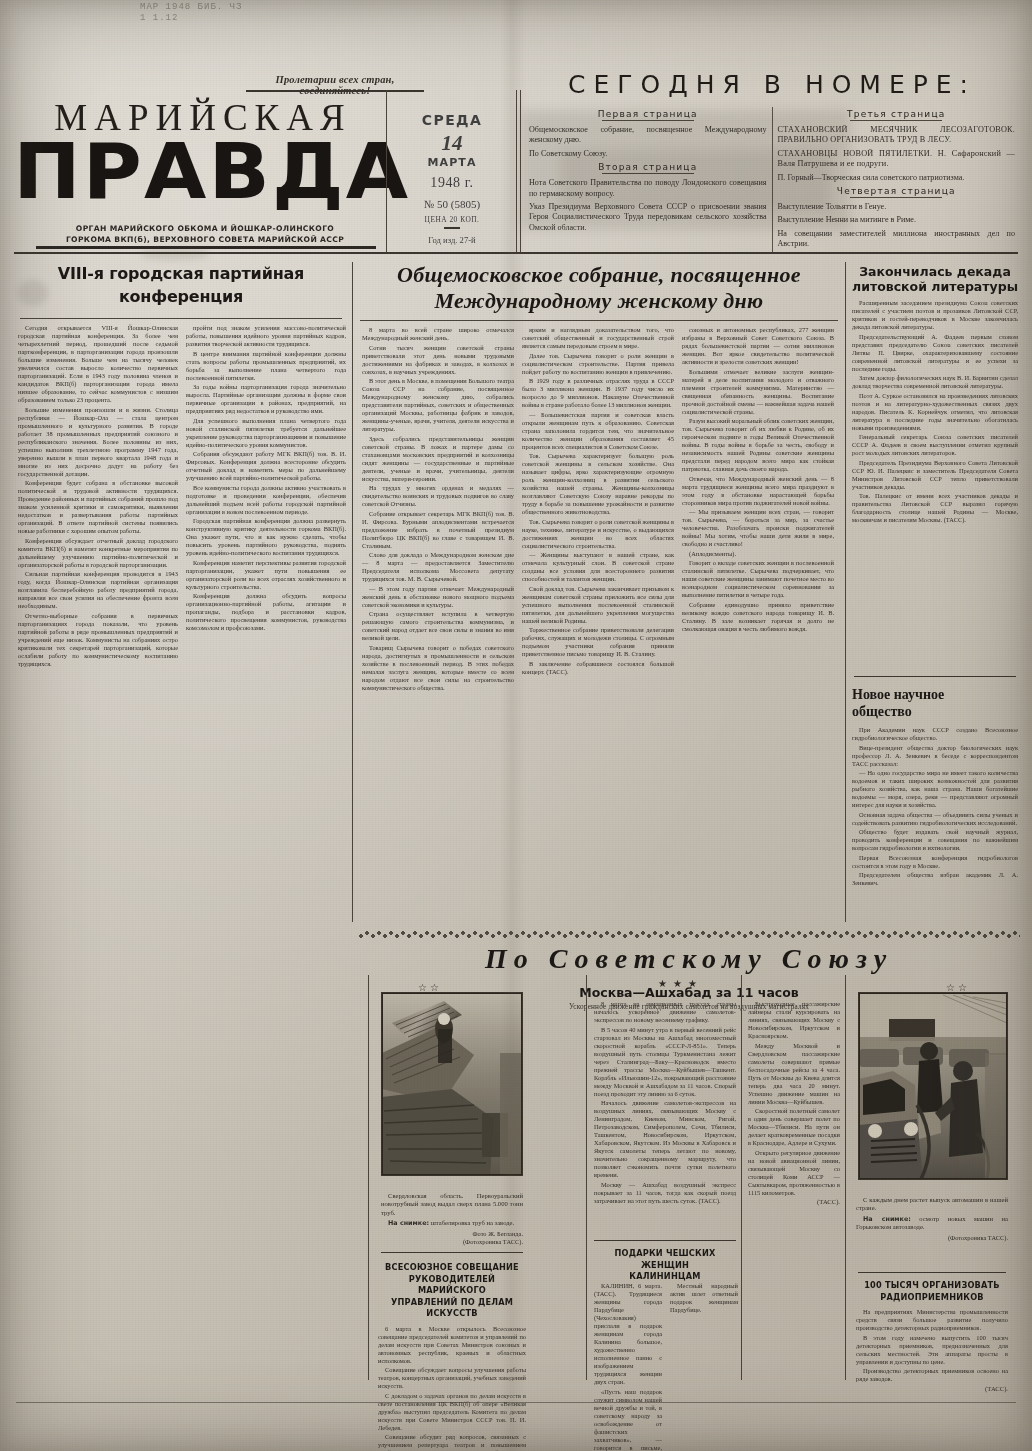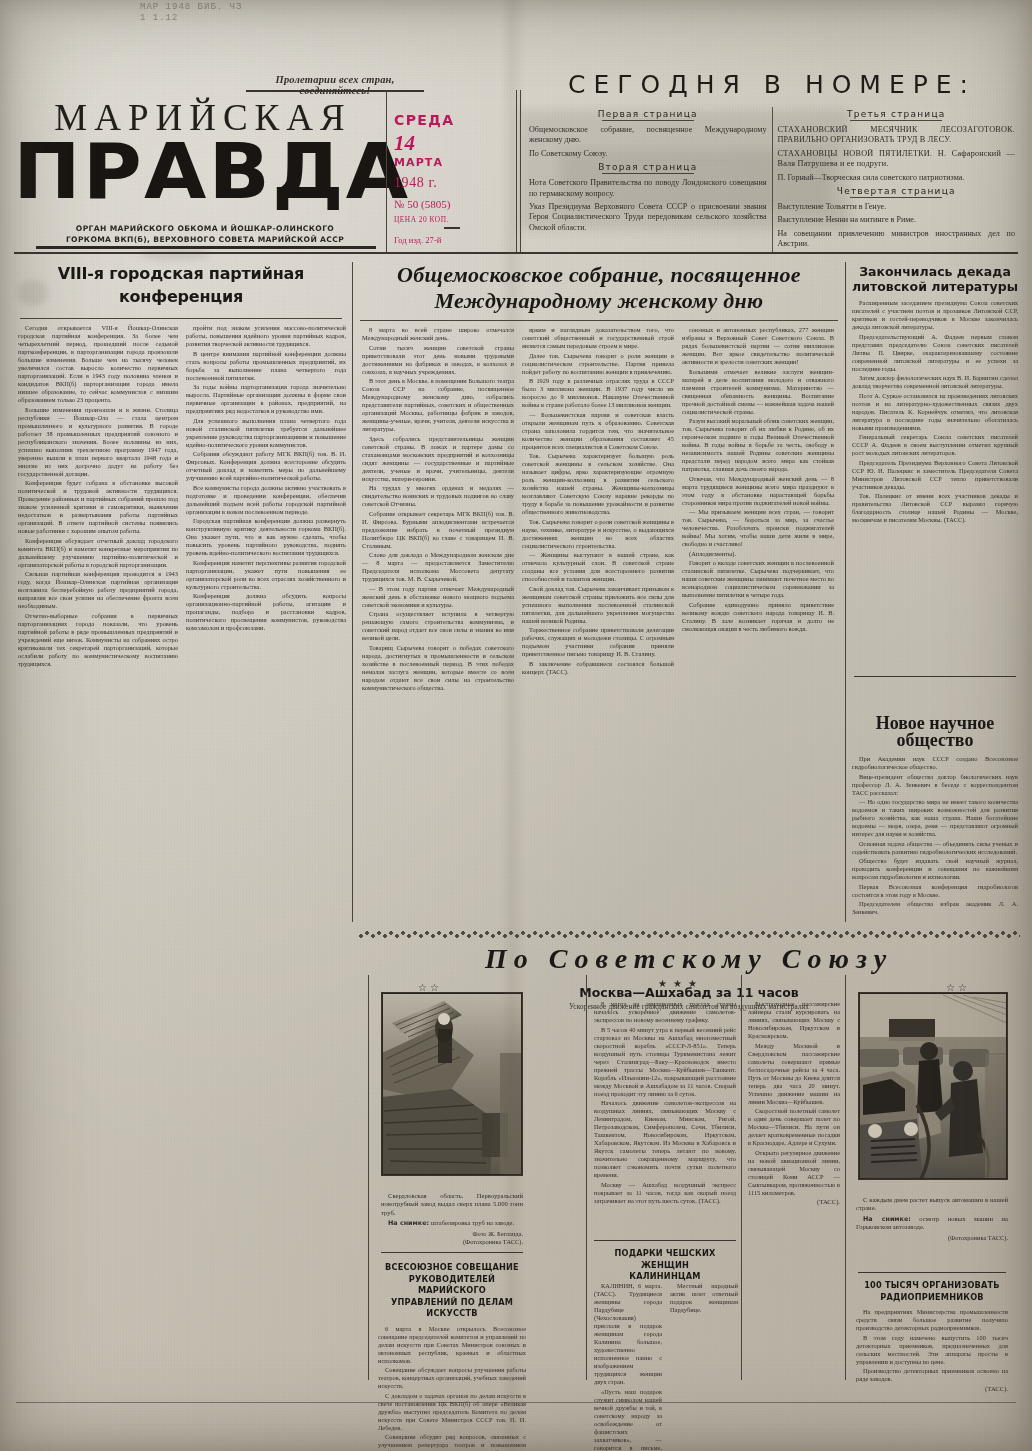--- a/index.html
+++ b/index.html
@@ -61,21 +61,21 @@
   #subtitle{
     position:absolute;left:40px;top:158px;width:330px;text-align:center;
     font-family:"DejaVu Sans", sans-serif;font-weight:bold;
     font-size:7.6px;line-height:10.5px;letter-spacing:.35px;color:#2c2824;
   }
   #mastRule{position:absolute;left:36px;top:180px;width:340px;height:2.5px;background:#2c2824;}
 
   
   #datebox{
     position:absolute;left:394px;top:40px;width:116px;height:148px;
-    color:#be185d;
+    text-align:center;color:#404040;
   }
   #datebox .d1{font-family:"DejaVu Sans",sans-serif;font-weight:bold;font-size:14px;letter-spacing:1.4px;margin-top:6px;}
   #datebox .d2{font-style:italic;font-weight:bold;font-size:21px;margin-top:3px;}
   #datebox .d3{font-family:"DejaVu Sans",sans-serif;font-weight:bold;font-size:11px;letter-spacing:1.1px;margin-top:0px;}
   #datebox .d4{font-size:14px;margin-top:6px;letter-spacing:.6px;}
   #datebox .d5{font-size:11px;margin-top:7px;}
   #datebox .d6{font-size:7.4px;letter-spacing:.5px;margin-top:5px;}
   #datebox .dash{width:16px;height:2px;background:#3a352e;margin:3px auto 0;}
   #datebox .d7{font-size:8.6px;margin-top:6px;}
   .vrule{position:absolute;background:#4a443b;}
@@ -242,21 +242,21 @@
       <div class="tc right">
         <div class="tcHead">Третья страница</div>
         <div class="tcHeadRule"></div>
         <div class="tcItem caps">СТАХАНОВСКИЙ МЕСЯЧНИК ЛЕСОЗАГОТОВОК. ПРАВИЛЬНО ОРГАНИЗОВАТЬ ТРУД В ЛЕСУ.</div>
         <div class="tcItem caps">СТАХАНОВЦЫ НОВОЙ ПЯТИЛЕТКИ. Н. Сафаронский — Валя Патрушева и ее подруги.</div>
         <div class="tcItem">П. Горный—Творческая сила советского патриотизма.</div>
         <div class="tcHead">Четвертая страница</div>
         <div class="tcHeadRule"></div>
         <div class="tcItem">Выступление Тольятти в Генуе.</div>
         <div class="tcItem">Выступление Ненни на митинге в Риме.</div>
-        <div class="tcItem">На совещании привлечению министров иностранных дел по Австрии.</div>
+        <div class="tcItem">На совещании заместителей миллиона иностранных дел по Австрии.</div>
       </div>
     </div>
   </div>
 
   <div class="hrule" style="left:14px;top:252px;width:1004px;height:2px;"></div>
 
   <div id="secA">
     <h1 class="hd" id="secAHead">
       <span>VIII-я городская партийная конференция</span>
     </h1>
@@ -351,21 +351,21 @@
       <p>Затем доктор филологических наук В. И. Барвитин сделал доклад творчества современной литовской литературы.</p>
       <p>Поэт А. Суркое остановился на произведениях литовских поэтов и на литературно-художественных связях двух народов. Писатель К. Корнейчук отметил, что литовская литература в последние годы значительно обогатилась новыми произведениями.</p>
       <p>Генеральный секретарь Союза советских писателей СССР А. Фадеев в своем выступлении отметил крупный рост молодых литовских литераторов.</p>
       <p>Председатель Президиума Верховного Совета Литовской ССР Ю. И. Палецкис и заместитель Председателя Совета Министров Литовской ССР тепло приветствовали участников декады.</p>
       <p>Тов. Палецкис от имени всех участников декады и правительства Литовской ССР выразил горячую благодарность столице нашей Родины — Москве, москвичам и писателям Москвы. (ТАСС).</p>
     </div>
   </div>
 
   <div class="hrule" style="left:854px;top:676px;width:162px;height:1px;"></div>
   <div style="position:absolute;left:852px;top:686px;width:166px;">
-    <h1 class="hd" id="secDHead" style="font-size:18px;line-height:17px;text-align:center;color:#1b1815;font-family:'Liberation Serif',serif;margin-top:29px;">
+    <h1 class="hd" id="secDHead" style="font-size:14px;line-height:17px;color:#1b1815;font-family:'Liberation Serif',serif;">
       <div>Новое научное</div>
       <div>общество</div>
     </h1>
     <div class="colText" style="margin-top:6px;">
       <p>При Академии наук СССР создано Всесоюзное гидробиологическое общество.</p>
       <p>Вице-президент общества доктор биологических наук профессор Л. А. Зенкевич в беседе с корреспондентом ТАСС рассказал:</p>
       <p>— Но одно государство мира не имеет такого количества водоемов и таких широких возможностей для развития рыбного хозяйства, как наша страна. Наши богатейшие водоемы — моря, озера, реки — представляют огромный интерес для науки и хозяйства.</p>
       <p>Основная задача общества — объединить силы ученых и содействовать развитию гидробиологических исследований.</p>
       <p>Общество будет издавать свой научный журнал, проводить конференции и совещания по важнейшим вопросам гидробиологии и ихтиологии.</p>
       <p>Первая Всесоюзная конференция гидробиологов состоится в этом году в Москве.</p>

